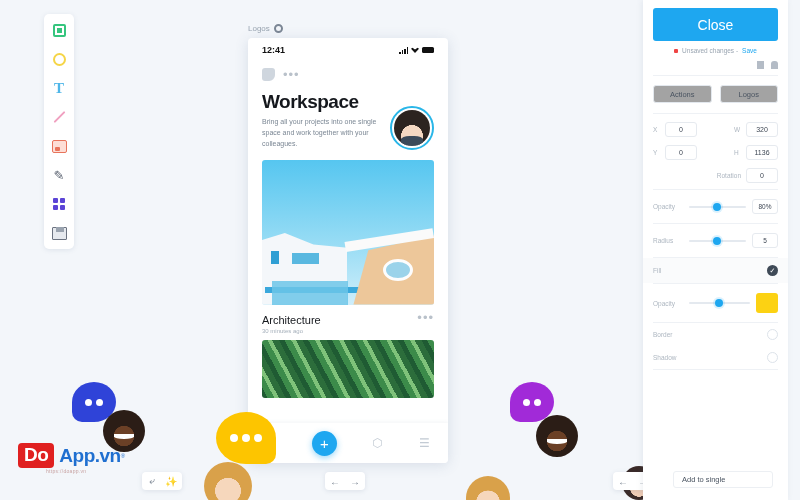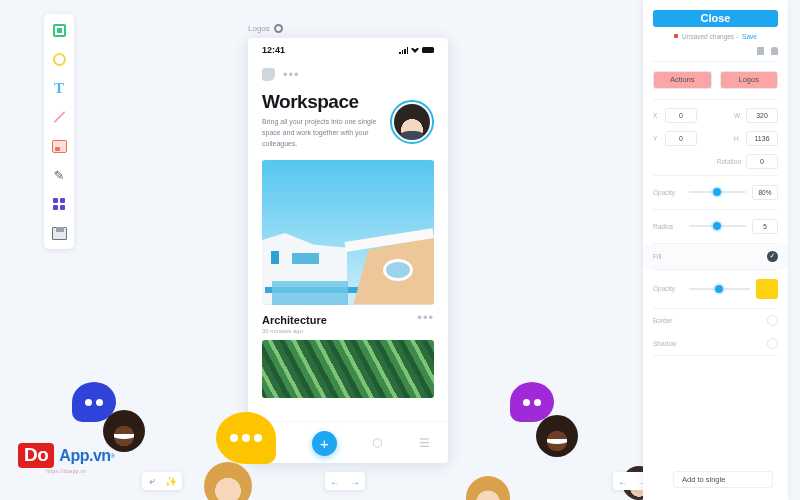--- a/index.html
+++ b/index.html
@@ -61,21 +61,21 @@
   .sig i { width: 1.5px; background: #111; display:block; }
   .sig i:nth-child(1){height:2px}.sig i:nth-child(2){height:3.5px}
   .sig i:nth-child(3){height:5px}.sig i:nth-child(4){height:7px}
   .wifi { width: 8px; height: 6px; background: #111; clip-path: polygon(50% 100%, 0 30%, 18% 14%, 50% 42%, 82% 14%, 100% 30%); }
   .batt { width: 12px; height: 6px; background: #111; border-radius: 1.5px; }
 
   .app-head { display: flex; align-items: center; gap: 8px; padding: 6px 14px 4px; }
   .logo-shape { width: 13px; height: 13px; background: #cfd6de; border-radius: 3px 3px 6px 3px; }
   .dots3 { color: #b9c1ca; font-size: 13px; letter-spacing: 1px; line-height: .6;}
 
-  .hero { padding: 6px 14px 10px; display: flex; align-items: center; }
+  .hero { padding: 6px 14px 10px; display: flex; align-items: flex-end; }
   .hero-text { flex: 1; padding-right: 6px; }
   .hero-title { font-size: 19px; font-weight: bold; color: #15181d; letter-spacing: -.5px; }
   .hero-sub { font-size: 7px; line-height: 1.55; color: #7b8794; margin-top: 4px; }
   .avatar-ring {
     width: 44px; height: 44px; border-radius: 50%;
     border: 2px solid #29b6e8; padding: 2px; flex: 0 0 auto; margin-top: 4px;
   }
   .avatar-face {
     width: 100%; height: 100%; border-radius: 50%;
     background: radial-gradient(circle at 50% 72%, #f4d8c2 0 34%, #2c2420 35% 100%);
@@ -91,21 +91,21 @@
   .bldg-left { position:absolute; left:-4px; bottom:0; width:52%; height:56%; background:#f4f7fa; clip-path: polygon(0 22%,30% 12%,62% 26%,100% 30%,100% 100%,0 100%); }
   .bldg-left::before{content:'';position:absolute;left:14%;top:34%;width:10%;height:16%;background:#2f9fd4;}
   .bldg-left::after{content:'';position:absolute;left:38%;top:36%;width:30%;height:14%;background:#59b8e0;}
   .balcony{position:absolute;left:2%;bottom:8%;width:56%;height:4%;background:#3aa8dc;}
   .balcony2{position:absolute;left:6%;bottom:0;width:44%;height:16%;background:#6cc6e8;opacity:.85;}
   .bldg-right{ position:absolute; right:-2px; bottom:0; width:48%; height:48%; background:#edc79a; clip-path: polygon(18% 22%,100% 0,100% 100%,0 100%); }
   .roof{position:absolute;right:0;bottom:46%;width:52%;height:7%;background:#fafafa;transform:rotate(-9deg);transform-origin:right bottom;}
   .porthole{position:absolute;right:12%;bottom:16%;width:30px;height:22px;border-radius:50%;background:#9bd3ea;border:3px solid #fdfdfd;}
 
   .card-meta { padding: 9px 14px 4px; display:flex; align-items:flex-start; justify-content:space-between;}
-  .card-title { font-size: 11px; font-weight: bold; color: #15181d; }
+  .card-title { font-size: 11px; font-weight: normal; color: #15181d; }
   .card-sub { font-size: 6px; color: #a6b0bb; margin-top: 2px; }
 
   .photo2 { margin: 2px 14px 0; height: 58px; border-radius: 3px;
     background: repeating-linear-gradient(62deg,#1f5b33 0 5px,#3c8b4a 5px 11px,#7fc27a 11px 15px,#2c6d3b 15px 21px);
   }
 
   .tabbar { position:absolute; left:0; bottom:0; width:100%; height:40px; background:#fff;
             display:flex; align-items:center; justify-content:space-around; box-shadow:0 -1px 4px rgba(90,110,140,.08);}
   .tab-ic { width: 13px; height: 13px; color:#c3cbd4; display:flex;align-items:center;justify-content:center;font-size:12px;}
   .fab { width: 25px; height: 25px; border-radius:50%; background:#1ea7f0; color:#fff;
@@ -134,32 +134,32 @@
   .nav-pill { position:absolute; background:#fff; border-radius:4px; box-shadow:0 1px 5px rgba(80,100,130,.14);
               display:flex; align-items:center; height:18px; }
   .nav-pill span { width:20px; text-align:center; font-size:10px; color:#7a8592; cursor:pointer;}
   .np-left { left:142px; top:472px; }
   .np-center { left:325px; top:472px; }
   .np-right { left:613px; top:472px; }
 
   
   .right-panel { position:absolute; right:12px; top:0; width:145px; height:500px;
                  background:#fff; box-shadow:-1px 0 6px rgba(80,100,130,.10); padding:8px 10px 0;}
-  .btn-close { width:100%; height:17px; background:#1ea7f0; color:#fff; border:none; border-radius:3px;
-               font-size:11px; cursor:pointer;font-weight:bold; }
+  .btn-close { width:100%; height:33px; background:#1ea7f0; color:#fff; border:none; border-radius:3px;
+               font-size:14px; cursor:pointer; }
   .unsaved { display:flex; align-items:center; justify-content:center; gap:4px; margin-top:6px; font-size:6.5px; color:#9aa5b1;}
   .dot-red { width:4px;height:4px;background:#ef4444;border-radius:1px;display:block;}
   .link-save { color:#1ea7f0; }
   .mini-icons { display:flex; justify-content:flex-end; gap:7px; margin-top:7px; padding-bottom:6px;}
   .mi { width:7px;height:8px;background:#b4bcc6; }
   .mi.lock { border-radius:3px 3px 0 0; }
   .sep { border-top:1px solid #eef1f5; }
 
   .row2 { display:flex; gap:8px; padding:9px 0 10px;}
-  .btn-ghost { flex:1; height:18px; border:1px solid #e3e8ee; border-radius:3px; background:#fca5a5;
+  .btn-ghost { flex:1; height:18px; border:1px solid #e3e8ee; border-radius:3px; background:#a3a3a3;
                font-size:7.5px; color:#4a5461; cursor:pointer;}
 
   .fields { padding:8px 0 6px; }
   .frow { display:flex; align-items:center; gap:4px; margin-bottom:8px;}
   .flabel { font-size:6.5px; color:#aeb7c1; width:8px;}
   .finput { width:32px; height:15px; border:1px solid #e6eaef; border-radius:3px; background:#fff;
             font-size:7px; color:#3d4653; text-align:center; }
   .frow .sp { flex:1; }
   .rot-row { display:flex; align-items:center; justify-content:flex-end; gap:5px; }
   .rot-label { font-size:6.5px; color:#aeb7c1; }
@@ -181,21 +181,21 @@
   .addlib { position:absolute; left:30px; bottom:12px; width:100px; height:17px;
             border:1px solid #eceff3; border-radius:3px; background:#fff; font-size:7.5px; color:#4a5461;
             display:flex; align-items:center; padding-left:8px; }
 
   
   .wm { position:absolute; left:18px; top:443px; display:flex; align-items:center; }
   .wm-do { background:#e02020; color:#fff; font-weight:bold; font-size:19px; padding:1px 6px 2px;
            border-radius:4px; letter-spacing:-.5px; position:relative;}
   .wm-do::before{content:'';position:absolute;left:6px;top:50%;transform:translateY(-50%);
                  border-left:7px solid #fff;border-top:5px solid transparent;border-bottom:5px solid transparent;opacity:0;}
-  .wm-app { color:#1f6fd0; font-weight:bold; font-size:16px; margin-left:5px; letter-spacing:-.5px;}
+  .wm-app { color:#1f6fd0; font-weight:bold; font-size:19px; margin-left:5px; letter-spacing:-.5px;}
   .wm-r { font-size:6px; color:#1f6fd0; vertical-align:super;}
   .wm-sub { position:absolute; left:46px; top:468px; font-size:5px; color:#c8a3a3; letter-spacing:.3px;}
 </style>
 </head>
 <body>
 
 <div id="app">
 
   <div class="left-toolbar">
     <div class="tool">

